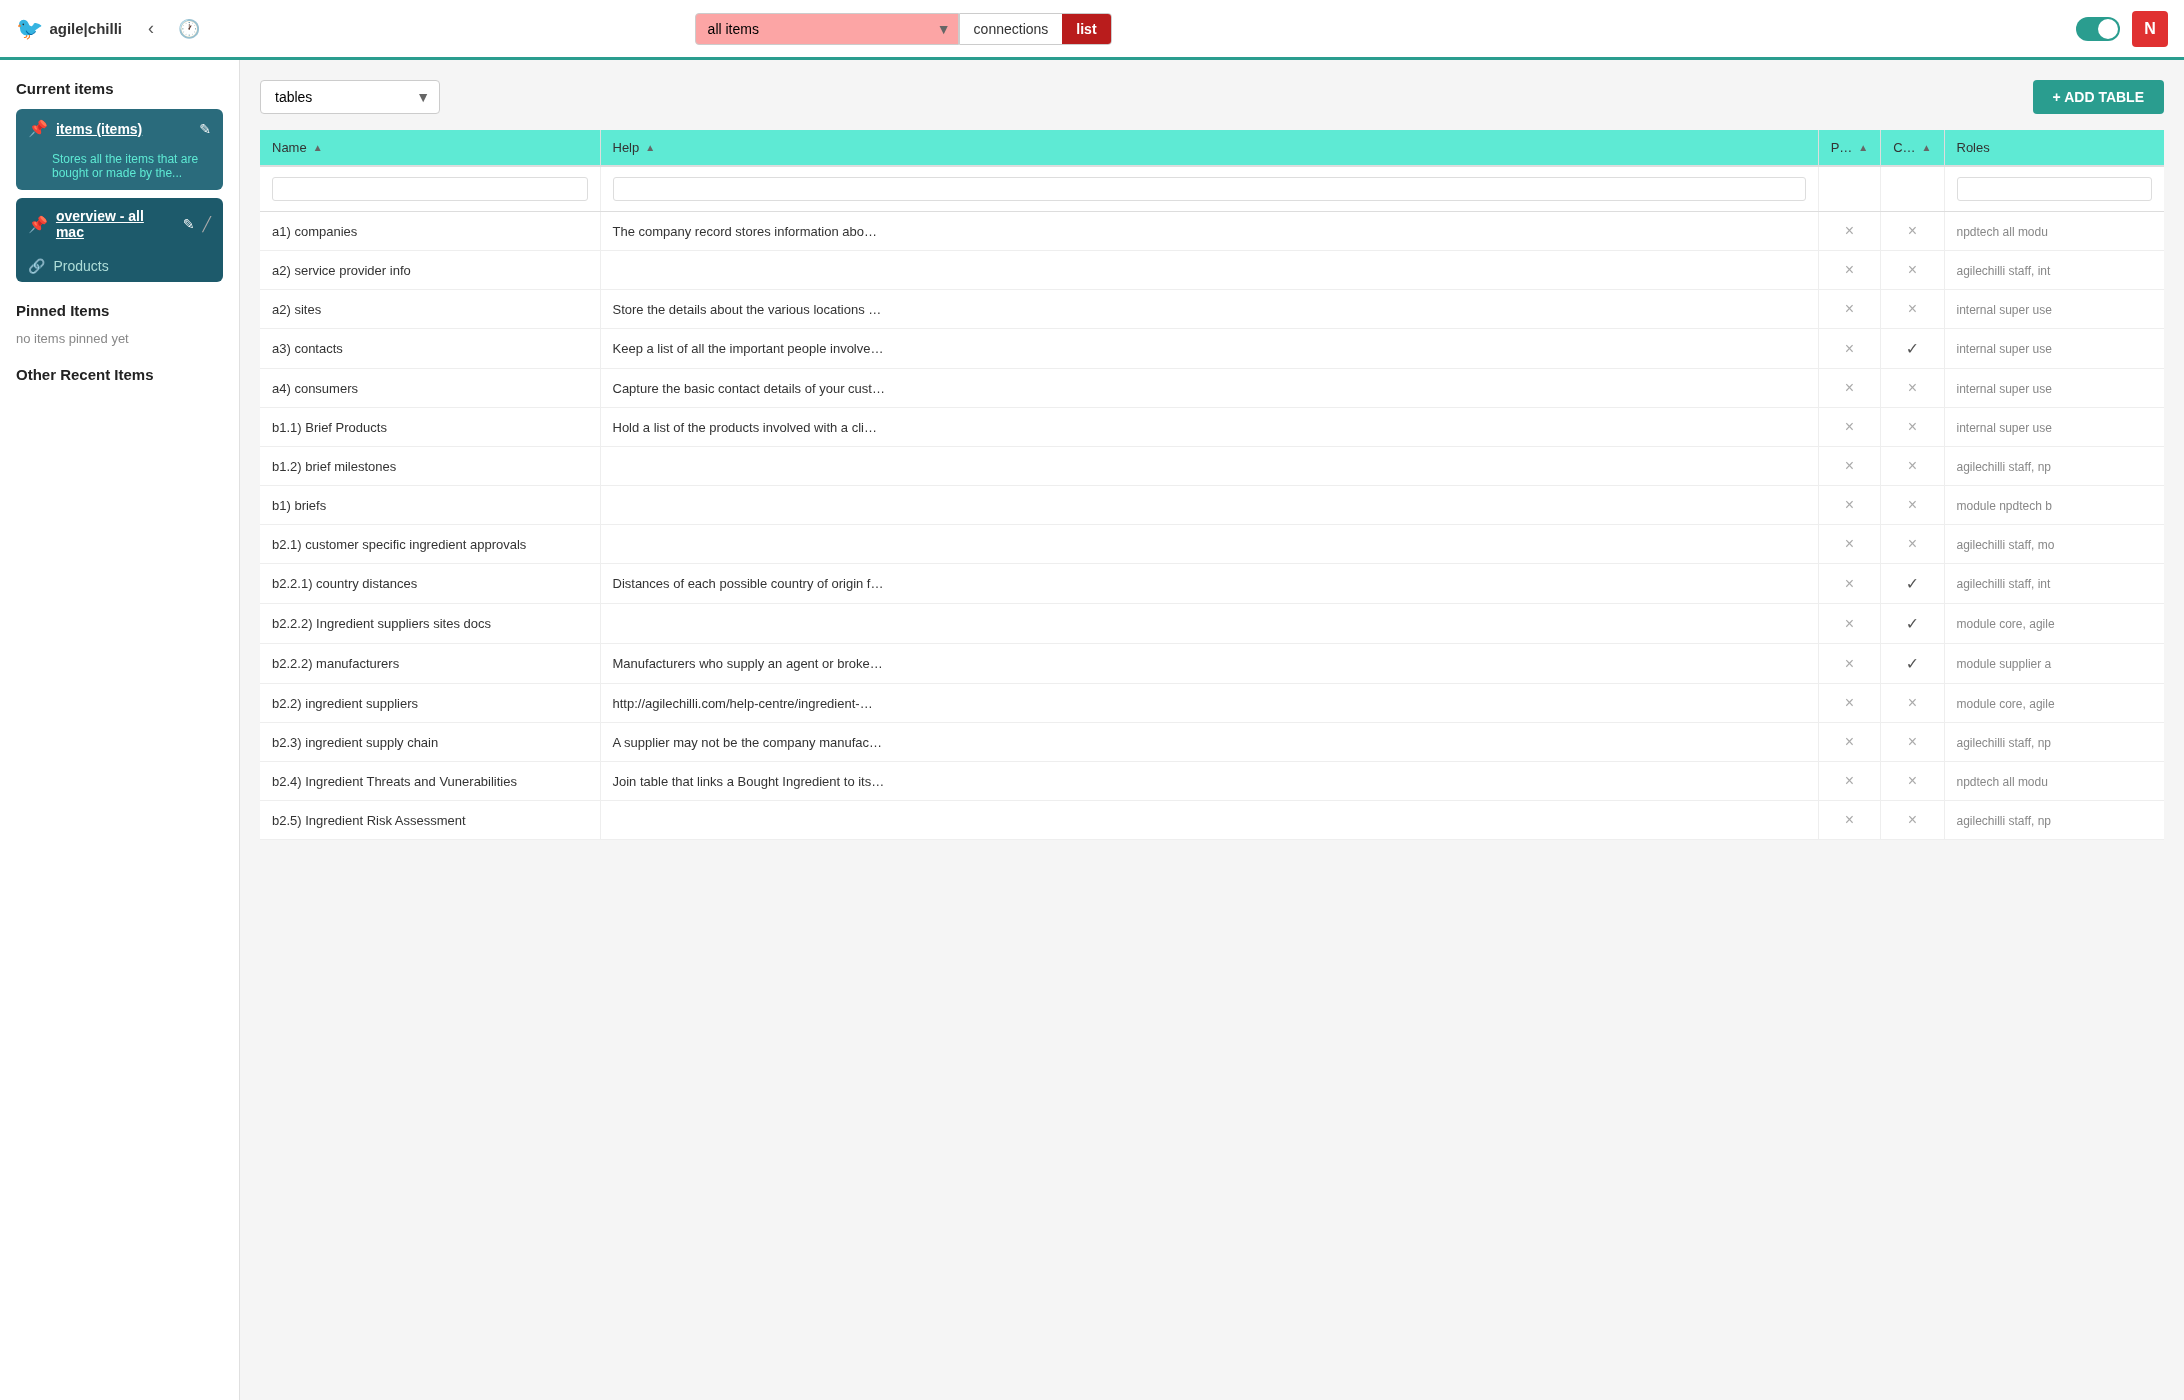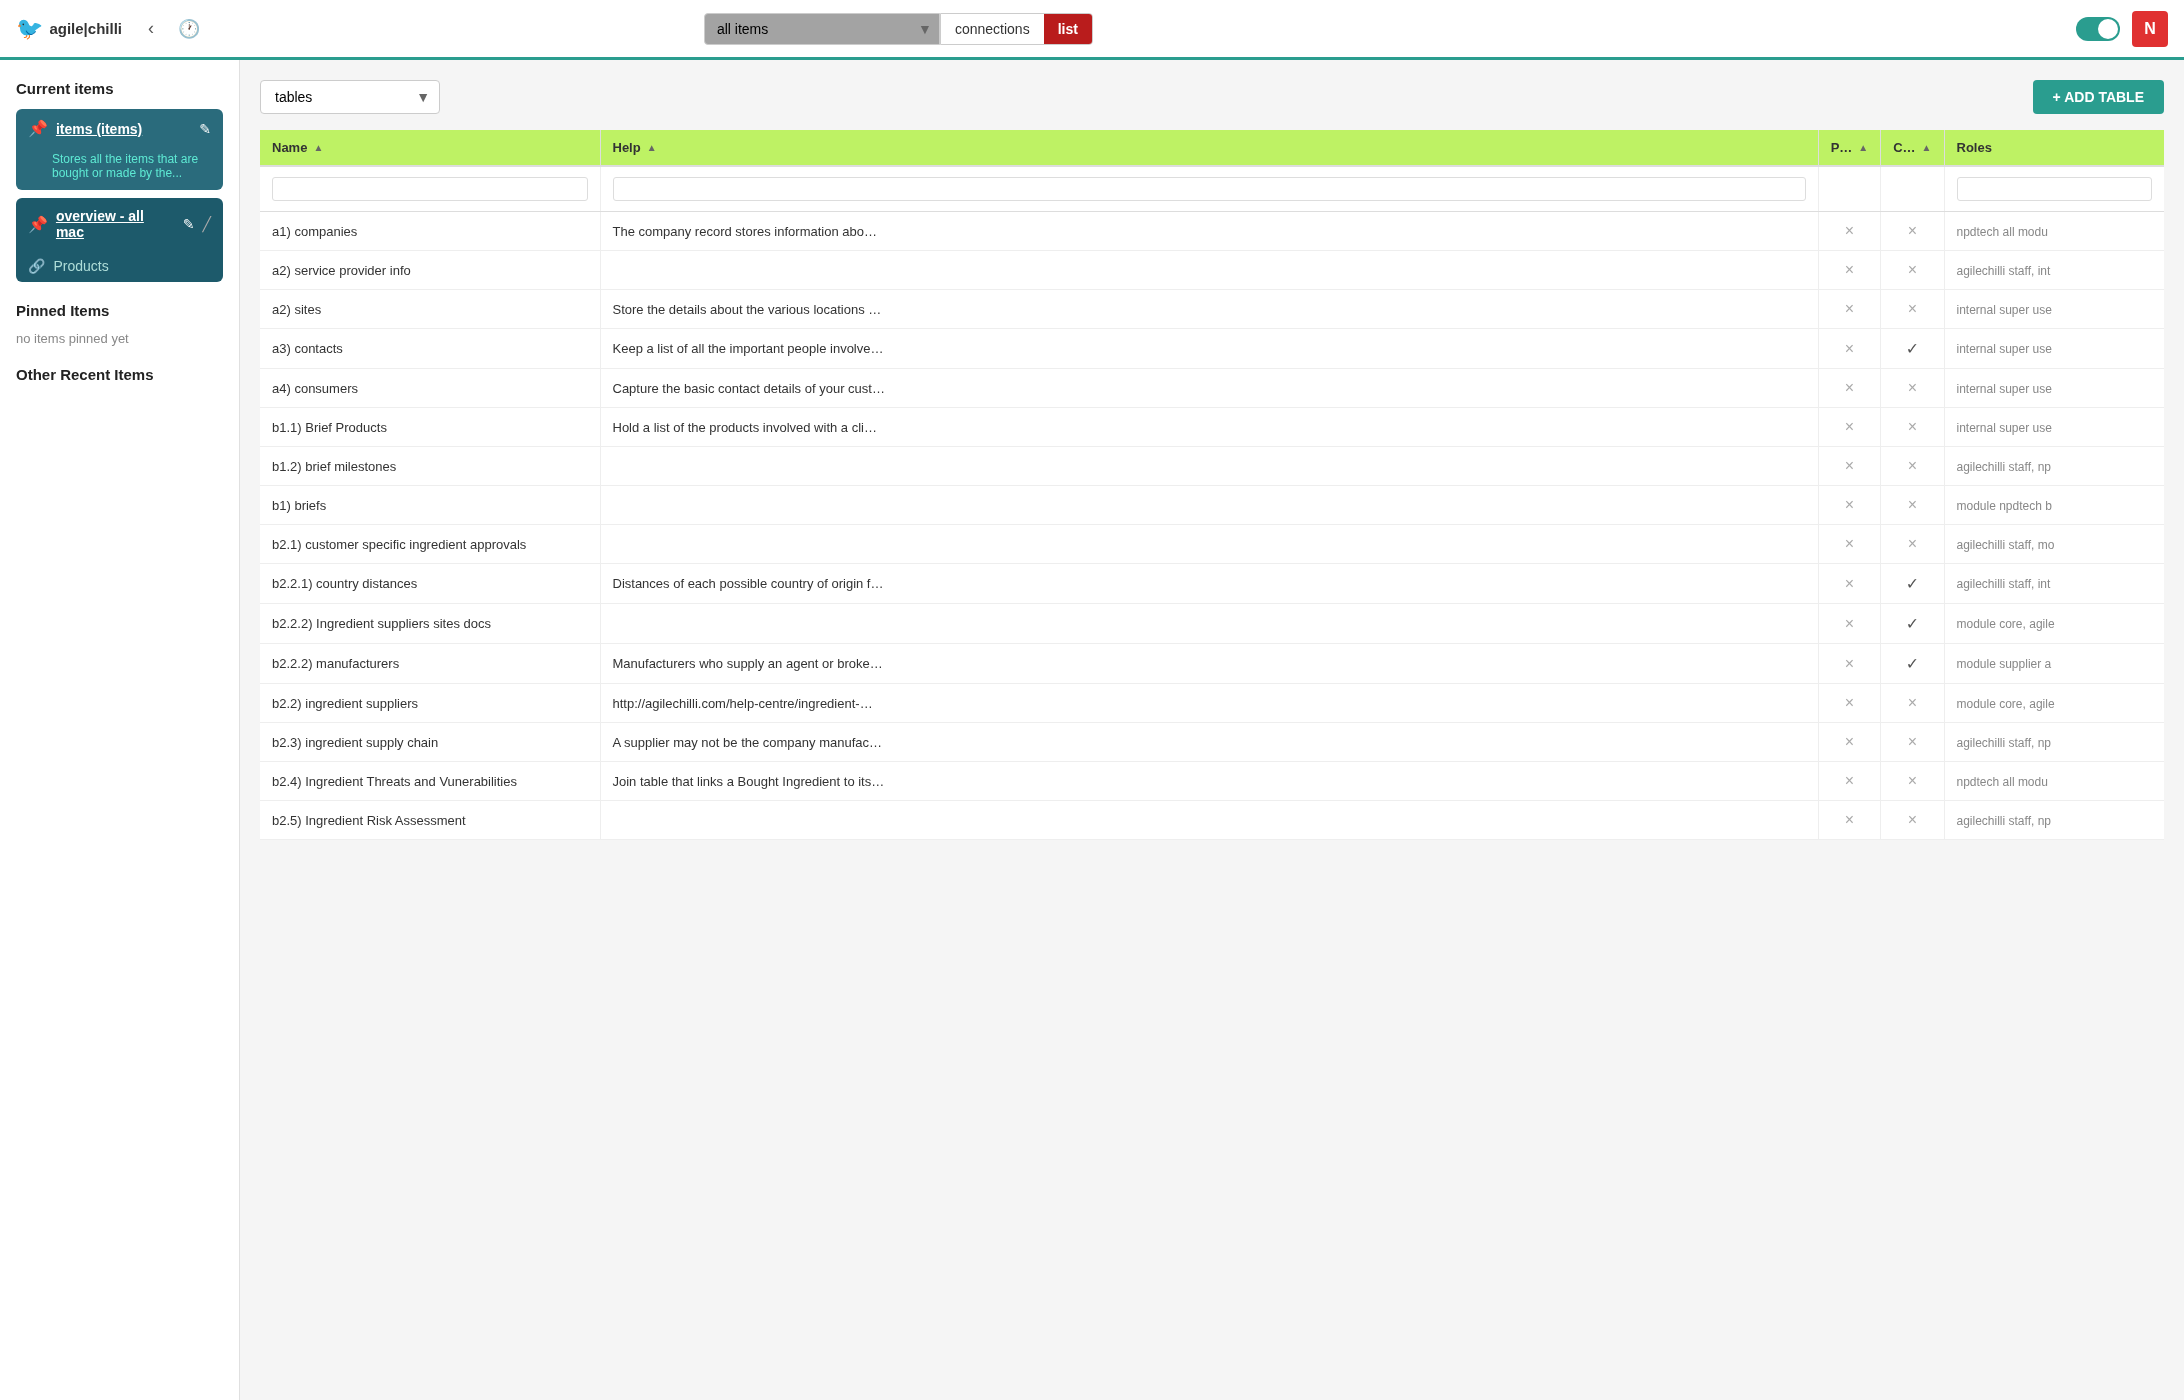--- a/index.html
+++ b/index.html
@@ -15,22 +15,22 @@
     .logo-text { font-size: 15px; font-weight: 600; color: #333; }
     .logo-bird { font-size: 22px; }
     .nav-icon-btn {
       background: none; border: none; cursor: pointer;
       font-size: 18px; color: #555; padding: 4px 6px;
     }
     .center-controls { display: flex; align-items: center; gap: 0; margin: 0 auto; }
     .dropdown-select {
       border: 1px solid #ccc; border-radius: 4px 0 0 4px;
       padding: 7px 28px 7px 12px; font-size: 14px;
-      background: #a3a3a3; appearance: none;
-      width: 236px; cursor: pointer;
+      background: #fca5a5; appearance: none;
+      width: 264px; cursor: pointer;
     }
     .connections-list-group { display: flex; border: 1px solid #ccc; border-radius: 0 4px 4px 0; overflow: hidden; }
     .conn-btn {
       padding: 7px 14px; background: #fff; border: none; cursor: pointer;
       font-size: 14px; color: #333;
     }
     .list-btn {
       padding: 7px 14px; background: #b91c1c; border: none; cursor: pointer;
       font-size: 14px; color: #fff; font-weight: 600;
     }
@@ -106,22 +106,22 @@
     }
     .add-table-btn {
       background: #2a9d8f; color: #fff; border: none; border-radius: 4px;
       padding: 9px 20px; font-size: 14px; font-weight: 600; cursor: pointer;
       margin-left: auto;
     }
 
     
     .data-table { width: 100%; border-collapse: collapse; background: #fff; }
     .data-table th {
-      background: #bef264; border-bottom: 2px solid #ddd; border-right: 1px solid #ddd;
-      padding: 10px 12px; text-align: left; font-weight: 700; font-size: 13px;
+      background: #5eead4; border-bottom: 2px solid #ddd; border-right: 1px solid #ddd;
+      padding: 10px 12px; text-align: left; font-weight: 400; font-size: 13px;
       position: sticky; top: 0; z-index: 1;
     }
     .data-table th:last-child { border-right: none; }
     .th-inner { display: flex; align-items: center; gap: 6px; }
     .sort-icon { font-size: 10px; color: #666; }
     .filter-row td { padding: 4px 8px; border-bottom: 1px solid #ddd; }
     .filter-input {
       width: 100%; border: 1px solid #ddd; border-radius: 3px;
       padding: 4px 6px; font-size: 12px;
     }

